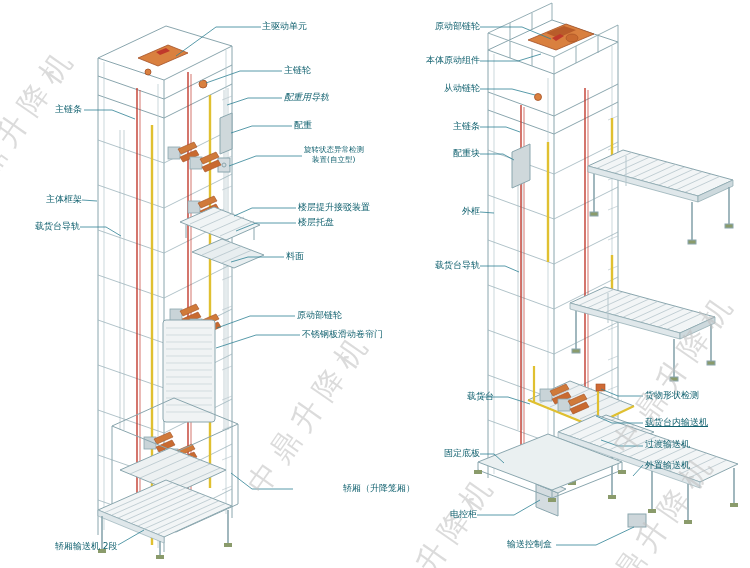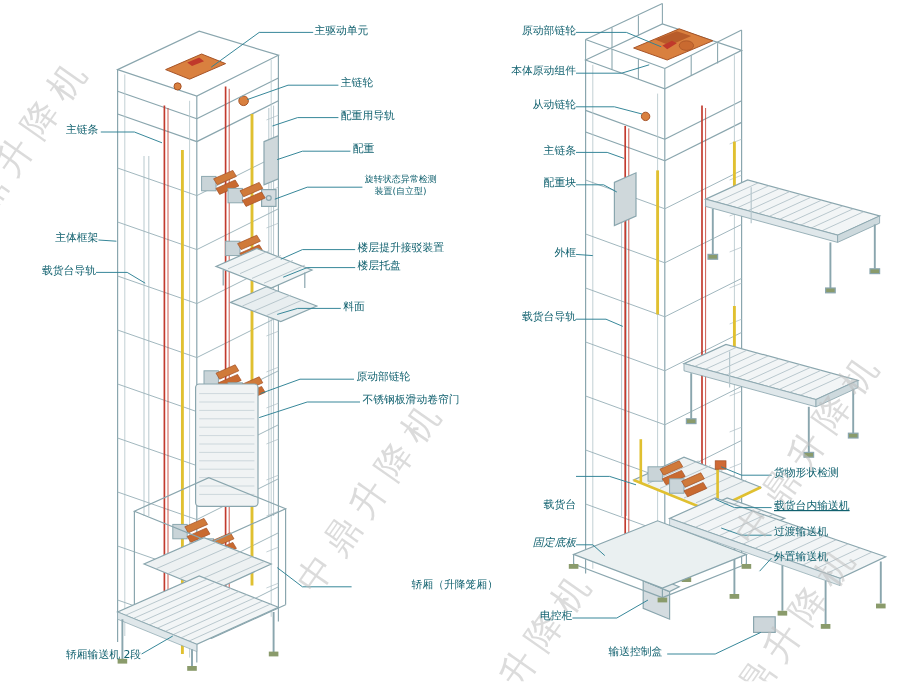--- a/index.html
+++ b/index.html
@@ -342,21 +342,21 @@
   </svg>
 
   <div class="wm" style="left:-40px;top:185px;">中鼎升降机</div>
   <div class="wm" style="left:255px;top:470px;">中鼎升降机</div>
   <div class="wm" style="left:620px;top:430px;">中鼎升降机</div>
   <div class="wm" style="left:600px;top:590px;">中鼎升降机</div>
   <div class="wm" style="left:380px;top:612px;">中鼎升降机</div>
 
   <div class="lbl" style="left:262px;top:21px;text-align:right;">主驱动单元</div>
   <div class="lbl" style="left:284px;top:65px;">主链轮</div>
-  <div class="lbl" style="left:284px;top:92px;">配重用导轨</div>
+  <div class="lbl" style="left:284px;top:92px;font-style:italic;">配重用导轨</div>
   <div class="lbl" style="left:294px;top:120px;">配重</div>
   <div class="lbl sm" style="left:304px;top:146px;">旋转状态异常检测</div>
   <div class="lbl sm" style="left:312px;top:156px;">装置(自立型)</div>
   <div class="lbl" style="left:298px;top:202px;">楼层提升接驳装置</div>
   <div class="lbl" style="left:298px;top:217px;">楼层托盘</div>
   <div class="lbl" style="left:286px;top:251px;">料面</div>
   <div class="lbl" style="left:297px;top:310px;">原动部链轮</div>
   <div class="lbl" style="left:302px;top:329px;text-align:center;">不锈钢板滑动卷帘门</div>
   <div class="lbl" style="left:295px;top:483px;padding-left:48px;">轿厢（升降笼厢）</div>
   <div class="lbl" style="right:668px;top:104px;">主链条</div>
@@ -364,22 +364,22 @@
   <div class="lbl" style="right:670px;top:221px;">载货台导轨</div>
   <div class="lbl" style="left:55px;top:541px;">轿厢输送机 2段</div>
 
   <div class="lbl" style="right:270px;top:21px;">原动部链轮</div>
   <div class="lbl" style="right:270px;top:55px;">本体原动组件</div>
   <div class="lbl" style="right:270px;top:83px;">从动链轮</div>
   <div class="lbl" style="right:270px;top:121px;">主链条</div>
   <div class="lbl" style="right:270px;top:148px;margin-left:44px;">配重块</div>
   <div class="lbl" style="right:270px;top:206px;">外框</div>
   <div class="lbl" style="right:270px;top:260px;padding-left:10px;">载货台导轨</div>
-  <div class="lbl" style="right:270px;top:391px;margin-top:25px;">载货台</div>
-  <div class="lbl" style="right:270px;top:448px;font-style:italic;">固定底板</div>
+  <div class="lbl" style="right:256px;top:391px;">载货台</div>
+  <div class="lbl" style="right:270px;top:448px;">固定底板</div>
   <div class="lbl" style="right:273px;top:509px;">电控柜</div>
   <div class="lbl" style="left:507px;top:539px;">输送控制盒</div>
   <div class="lbl" style="left:645px;top:390px;">货物形状检测</div>
   <div class="lbl" style="left:645px;top:417px;text-decoration:underline;">载货台内输送机</div>
   <div class="lbl" style="left:645px;top:439px;text-align:center;">过渡输送机</div>
   <div class="lbl" style="left:645px;top:460px;">外置输送机</div>
 
 </div>
 
 </body></html>

